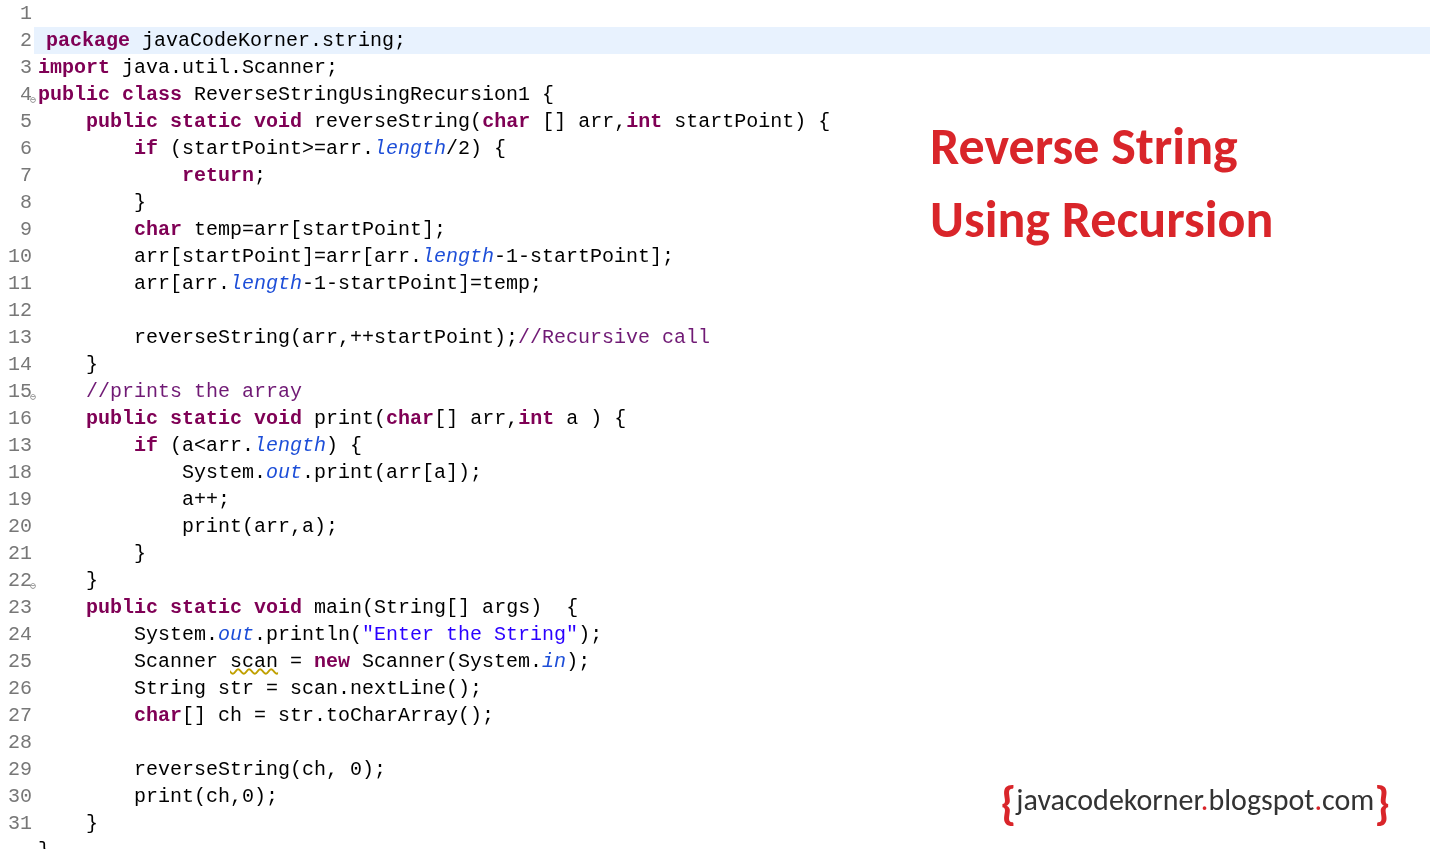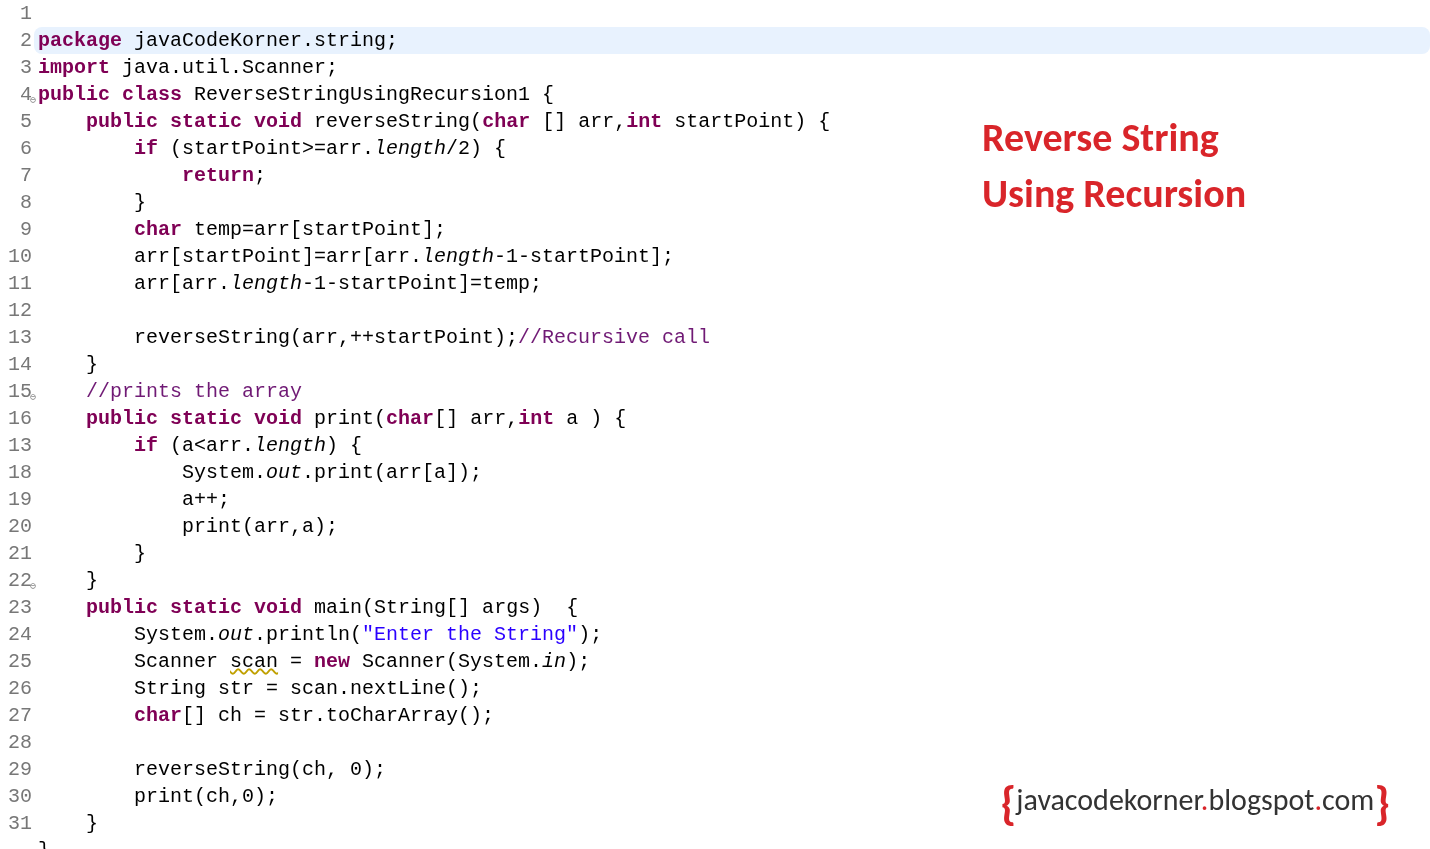--- a/index.html
+++ b/index.html
@@ -32,33 +32,33 @@
     right: -4px;
     top: 6px;
     font-size: 10px;
     color: #888;
   }
   .code {
     flex: 1;
     white-space: pre;
     line-height: 27px;
   }
-  .hl { background: #e8f2fe; display:block; margin-left:-4px; padding-left:4px;border-radius:8px; }
+  .hl { background: #e8f2fe; display:block; margin-left:-4px; padding-left:12px; }
   .kw { color: #7f0055; font-weight: bold; }
   .str { color: #2a00ff; }
   .comment { color: #701a75; }
-  .field { color: #000000; font-style: italic; }
+  .field { color: #1d4ed8; font-style: italic; }
   .call-italic { }
   .warn { text-decoration: underline wavy #c0a000; text-decoration-skip-ink: none; }
   .title-overlay {
     position: absolute;
     top: 110px;
-    left: 982px;
+    left: 930px;
     font-family: Calibri, Arial, sans-serif;
-    font-size: 40px;
+    font-size: 52px;
     font-weight: bold;
     color: #d9252a;
     line-height: 1.4;
   }
   .footer-overlay {
     position: absolute;
     bottom: 18px;
     right: 40px;
     font-family: Calibri, Arial, sans-serif;
     font-size: 30px;

